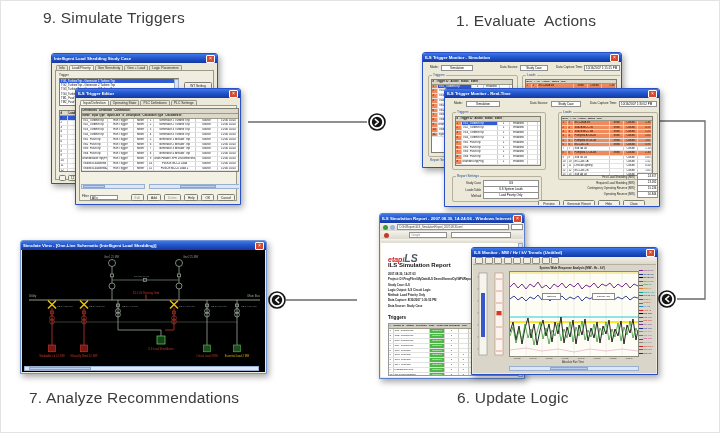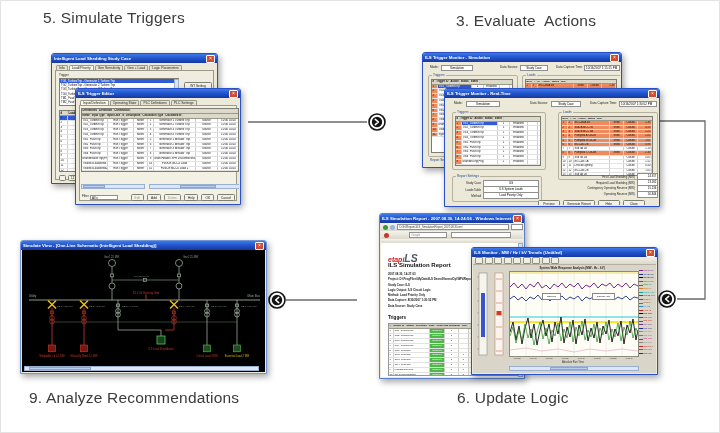--- a/index.html
+++ b/index.html
@@ -61,24 +61,24 @@
   .lg-row{display:flex;align-items:center;gap:.8px;height:3.6px;}
   .lg-sw{width:3.5px;height:1px;flex:none;}
   .lg-t{font-size:2.3px;line-height:3.4px;white-space:nowrap;overflow:hidden;}
   .xtick{font-size:2.1px;color:#333;width:16px;text-align:center;flex:none;overflow:hidden;}
 </style>
 </head>
 <body>
 
 <div id="canvas">
 
-  <div class="step-label" style="left:42px;top:8px;">5. Simulate Triggers</div>
-  <div class="step-label" style="left:455px;top:11px;">3. Evaluate  Actions</div>
+  <div class="step-label" style="left:42px;top:8px;">9. Simulate Triggers</div>
+  <div class="step-label" style="left:455px;top:11px;">1. Evaluate  Actions</div>
   <div class="step-label" style="left:456px;top:388px;">6. Update Logic</div>
-  <div class="step-label" style="left:28px;top:388px;">9. Analyze Recommendations</div>
+  <div class="step-label" style="left:28px;top:388px;">7. Analyze Recommendations</div>
 
   <svg class="overlay" width="720" height="433" viewBox="0 0 720 433">
     <g stroke="#6a6a6a" stroke-width="1.3" fill="none">
       <line x1="247" y1="121" x2="366" y2="121"></line>
       <polyline points="621,120 704,120 704,298 676,298"></polyline>
       <line x1="285" y1="299" x2="356" y2="299"></line>
     </g>
     <g transform="translate(376,121)">
       <circle r="8" fill="#fff" stroke="#141414" stroke-width="1.6"></circle>
         <circle r="5.2" fill="#141414"></circle>

